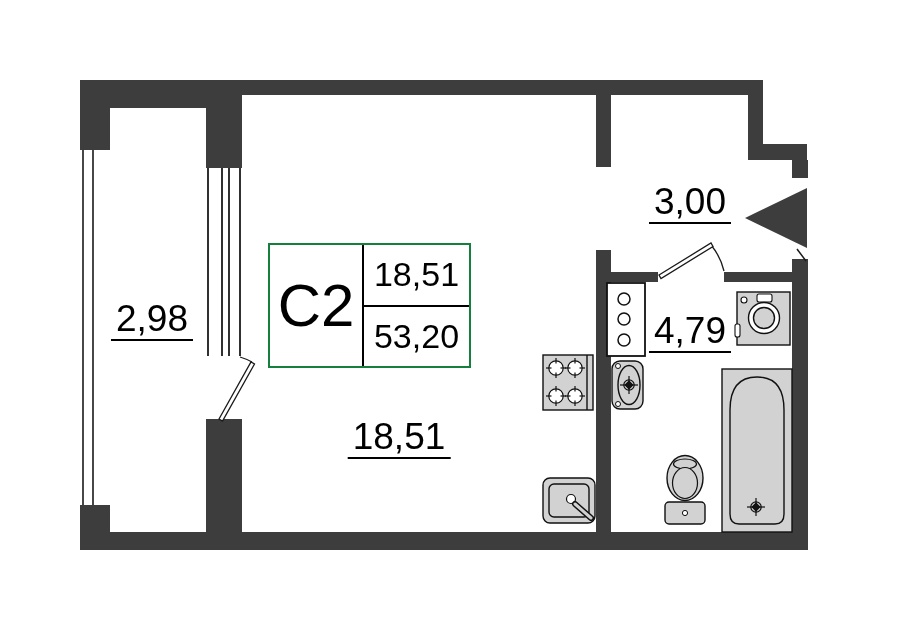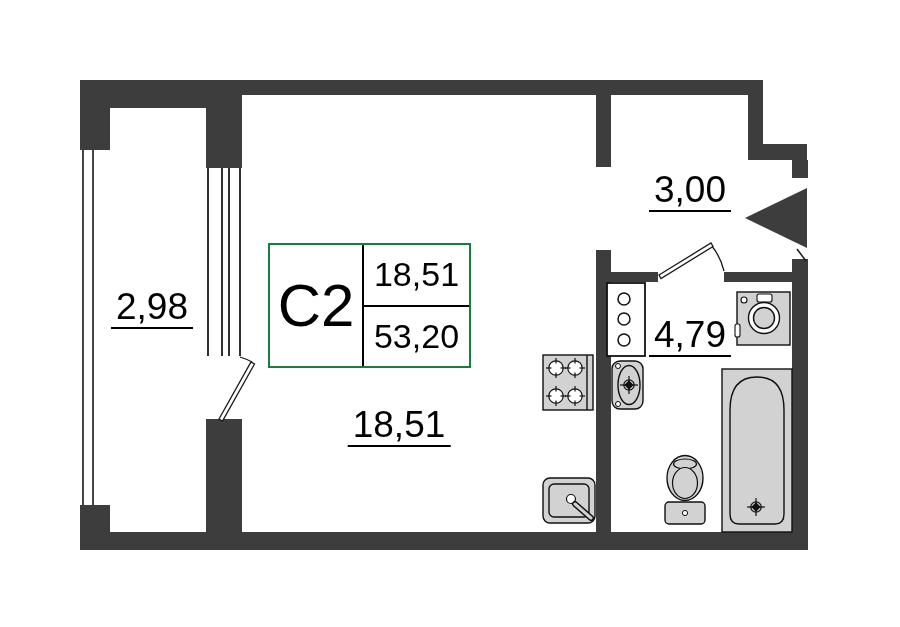--- a/index.html
+++ b/index.html
@@ -1,20 +1,20 @@
 <!DOCTYPE html>
 <html><head>
 <meta charset="utf-8">
 <title>Floor plan</title>
 <style>
   html,body{margin:0;padding:0;background:#fff;}
   body{width:900px;height:627px;overflow:hidden;font-family:"Liberation Sans",sans-serif;color:#000;}
   .stage{position:relative;width:900px;height:627px;background:#fff;}
   .stage svg{position:absolute;left:0;top:0;}
-  .area-label{position:absolute;transform:translateX(-50%);font-size:37px;line-height:1.0;white-space:nowrap;}
+  .area-label{position:absolute;transform:translateX(-50%);font-size:37px;line-height:1.0;white-space:nowrap;margin-top:12px;}
   .area-label span{display:inline-block;border-bottom:2px solid #000;padding:0 5px 2px 5px;}
   .unit-table{position:absolute;left:268px;top:243px;width:203px;height:125px;border:2px solid #15803d;background:#fff;display:flex;box-sizing:border-box;}
   .unit-code{width:94px;border-right:2px solid #000;display:flex;align-items:center;justify-content:center;font-size:60px;box-sizing:border-box;}
   .unit-areas{flex:1;display:flex;flex-direction:column;}
   .unit-areas .row{flex:1;display:flex;align-items:center;justify-content:center;font-size:34px;box-sizing:border-box;}
   .unit-areas .row + .row{border-top:2px solid #000;}
 </style>
 </head>
 <body>
 
@@ -154,21 +154,21 @@
 
     </g>
   </svg>
 
   <div class="area-label" style="left:152px;top:288px">
     <span>2,98</span>
   </div>
   <div class="area-label" style="left:690px;top:171px">
     <span>3,00</span>
   </div>
-  <div class="area-label" style="left:690px;top:316px">
+  <div class="area-label" style="left:690px;top:300px">
     <span>4,79</span>
   </div>
   <div class="area-label" style="left:399px;top:406px">
     <span>18,51</span>
   </div>
 
   <div class="unit-table">
     <div class="unit-code">С2</div>
     <div class="unit-areas">
       <div class="row">18,51</div>

